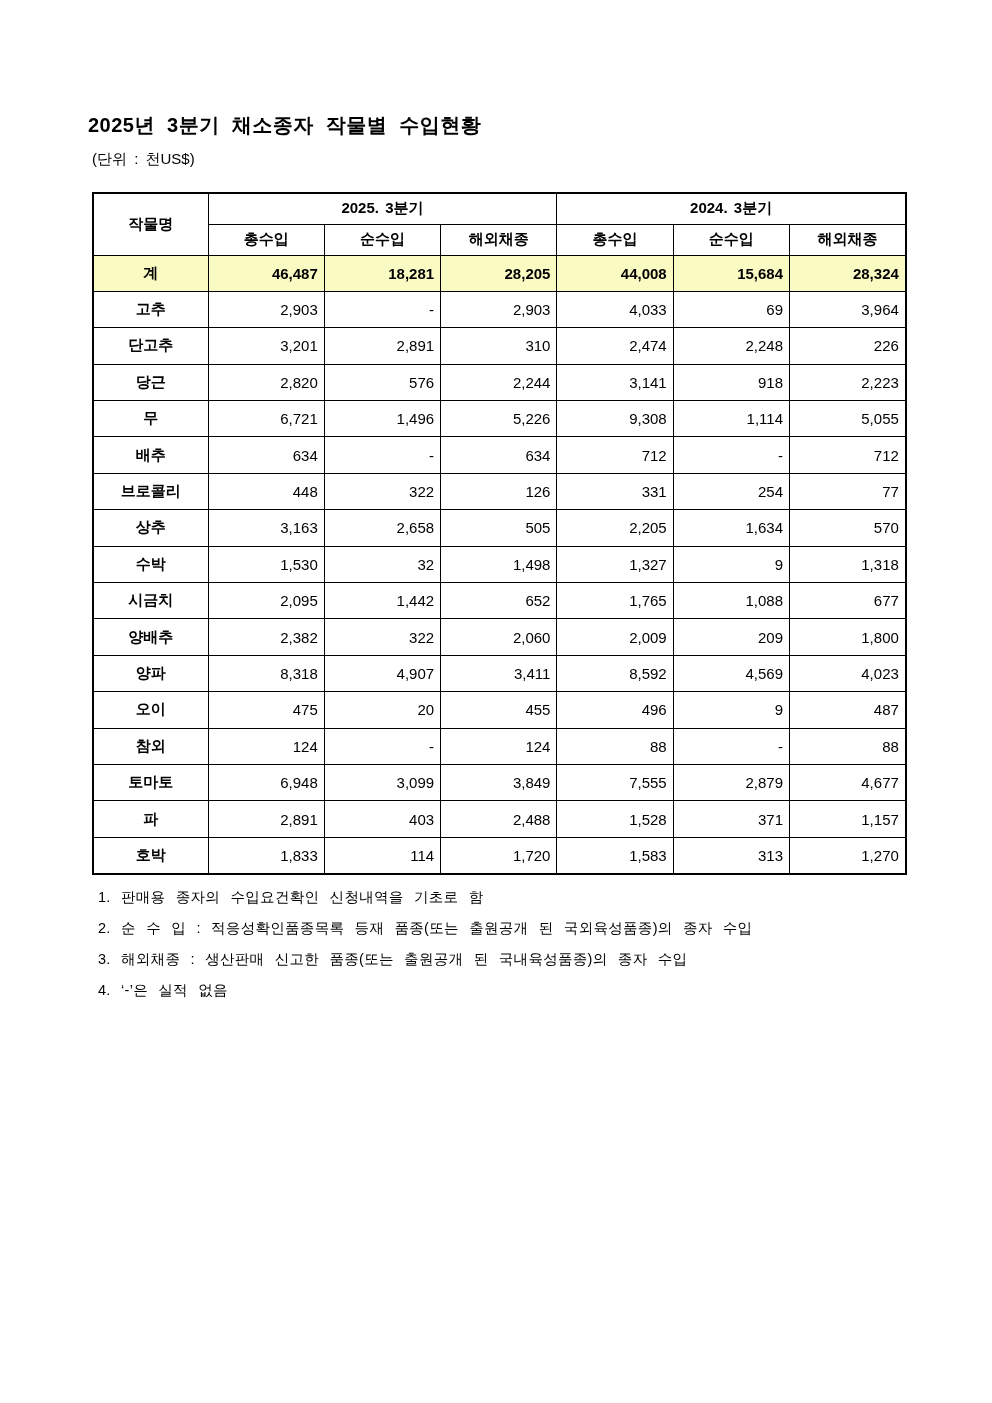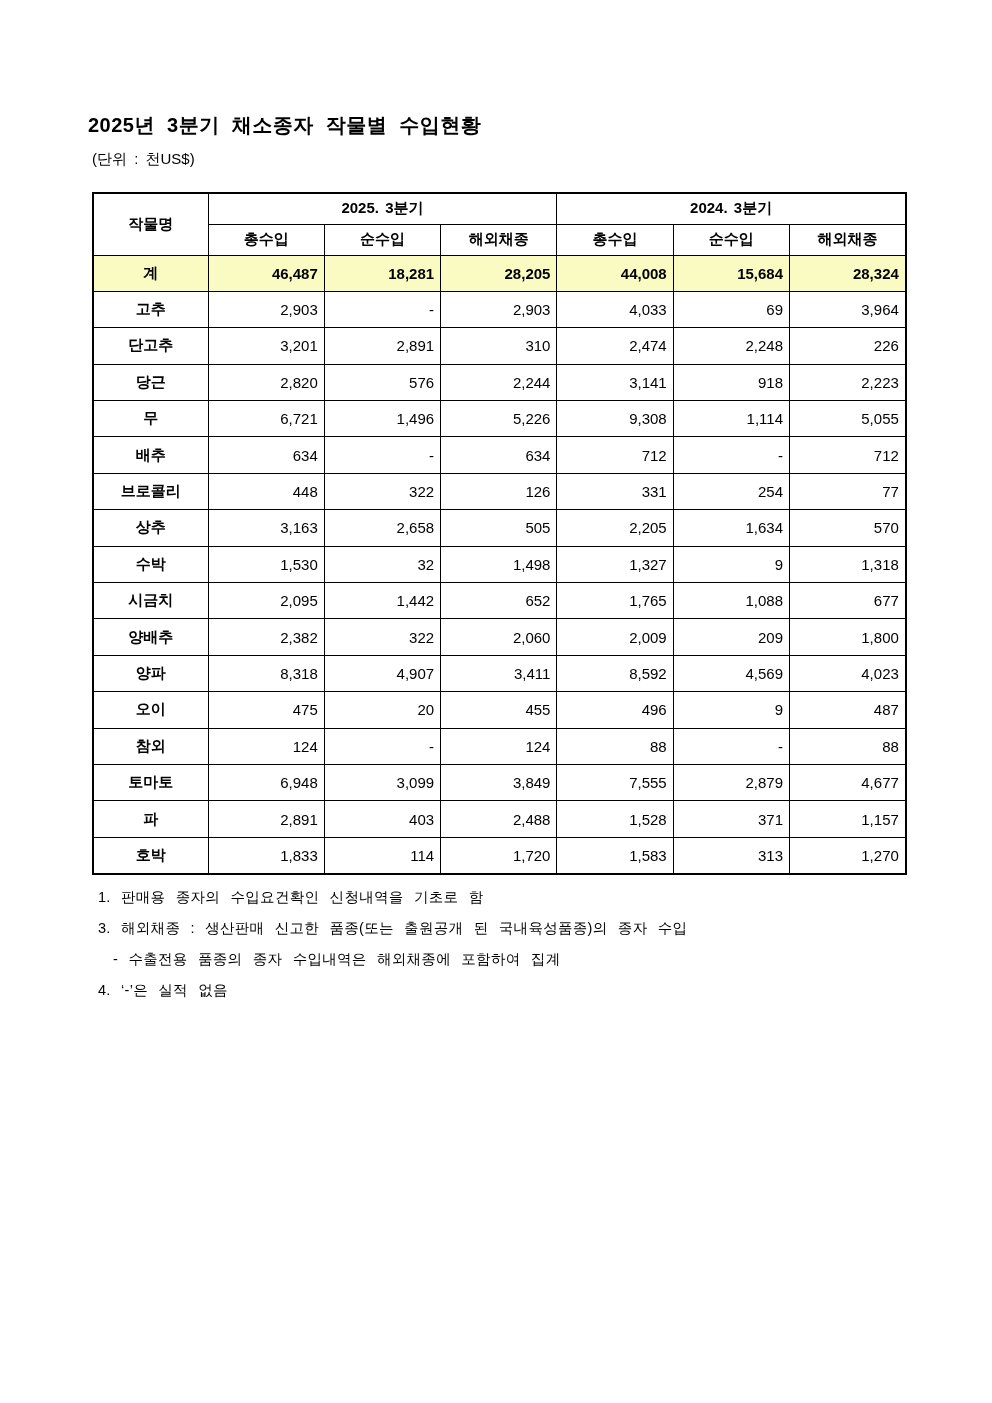--- a/index.html
+++ b/index.html
@@ -235,18 +235,18 @@
           <td class="num">1,720</td>
           <td class="num">1,583</td>
           <td class="num">313</td>
           <td class="num">1,270</td>
         </tr>
       </tbody>
   </table>
 
   <div class="footnotes">
       <div class="footnote">1. 판매용 종자의 수입요건확인 신청내역을 기초로 함</div>
+      <div class="footnote">2. 순 수 입 : 적응성확인품종목록 등재 품종(또는 출원공개 된 국외육성품종)의 종자 수입</div>
       <div class="footnote">3. 해외채종 : 생산판매 신고한 품종(또는 출원공개 된 국내육성품종)의 종자 수입</div>
-      <div class="footnote indent">- 수출전용 품종의 종자 수입내역은 해외채종에 포함하여 집계</div>
       <div class="footnote">4. ‘-’은 실적 없음</div>
     </div>
 
 </div>
 
 </body></html>

